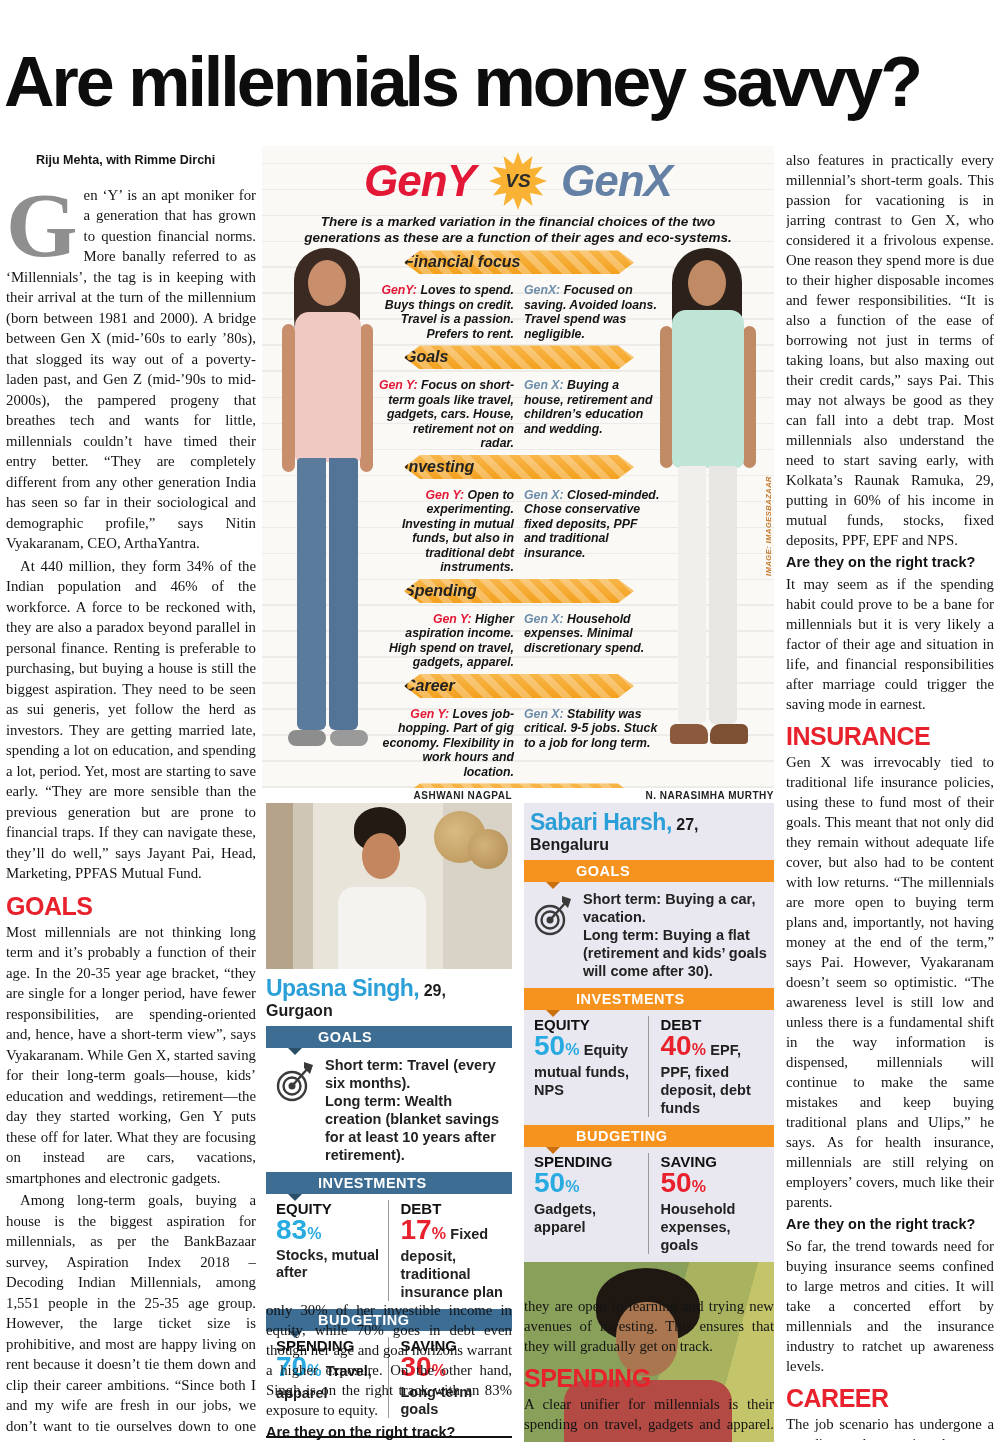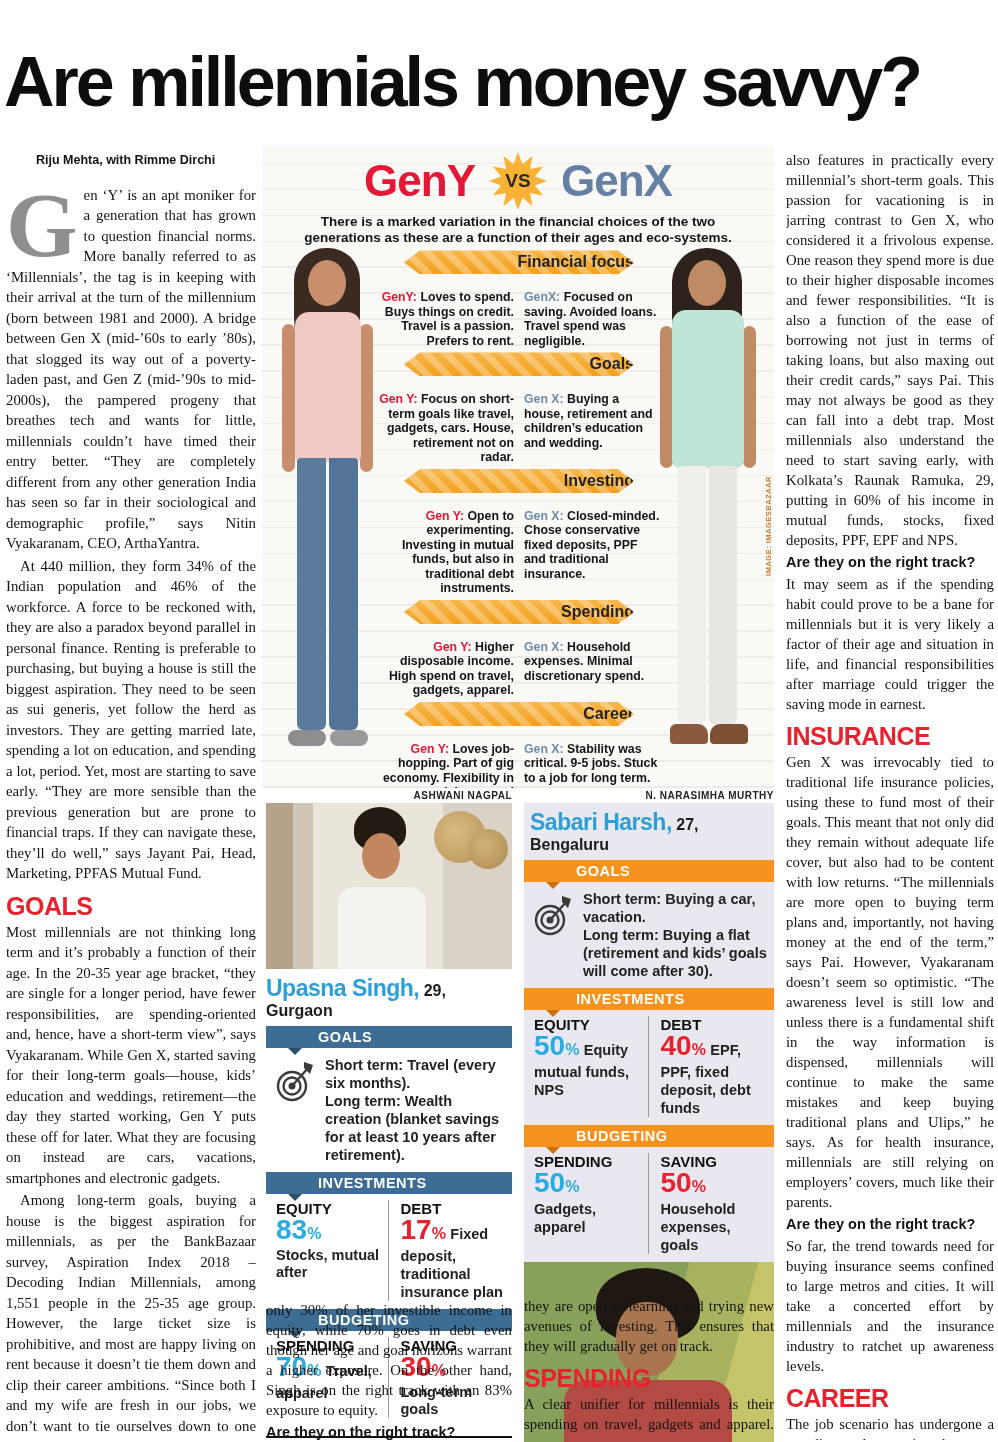--- a/index.html
+++ b/index.html
@@ -29,34 +29,34 @@
   .right-col{position:absolute;left:786px;top:150px;width:208px;height:1290px;
     font-size:14.8px;line-height:20px;overflow:hidden;}
   .bottom-left{position:absolute;left:266px;top:1300px;width:246px;height:140px;
     font-size:14.8px;line-height:20px;overflow:hidden;}
   .bottom-right{position:absolute;left:524px;top:1296px;width:250px;height:140px;
     font-size:14.8px;line-height:20px;overflow:hidden;}
   
   .infographic{position:absolute;left:262px;top:146px;width:512px;height:642px;overflow:hidden;
     background:
       repeating-linear-gradient(0deg,rgba(0,0,0,.055) 0 1.5px,transparent 1.5px 26px),
-      #faf9f6;}
+      #faf9f6; font-style: italic;}
   .ig-title{display:flex;justify-content:center;align-items:center;gap:14px;margin-top:6px;}
   .geny{font-family:"Liberation Sans",sans-serif;font-weight:900;font-size:44px;
     letter-spacing:-1px;color:#e31837;}
   .genx{font-family:"Liberation Sans",sans-serif;font-weight:900;font-size:44px;
     letter-spacing:-1px;color:#6480a5;}
   .vs-star{width:58px;height:58px;display:flex;align-items:center;justify-content:center;
     background:#f9b233;color:#2c2c2c;font-family:"Liberation Sans",sans-serif;
     font-weight:800;font-size:19px;
     clip-path:polygon(100% 50%,79% 57.7%,93.3% 75%,70.5% 70.5%,75% 93.3%,57.7% 79%,50% 100%,42.3% 79%,25% 93.3%,29.5% 70.5%,6.7% 75%,21% 57.7%,0% 50%,21% 42.3%,6.7% 25%,29.5% 29.5%,25% 6.7%,42.3% 21%,50% 0%,57.7% 21%,75% 6.7%,70.5% 29.5%,93.3% 25%,79% 42.3%);}
   .ig-intro{width:430px;margin:4px auto 2px auto;text-align:center;
     font-family:"Liberation Sans",sans-serif;font-weight:700;font-size:13.5px;line-height:1.2;}
   .ig-body{position:relative;margin-left:116px;width:282px;}
-  .ribbon{width:230px;margin:4px auto 16px auto;padding:3px 0;text-align:right;
+  .ribbon{width:230px;margin:4px auto 9px auto;padding:3px 0;text-align:left;
     font-family:"Liberation Sans",sans-serif;font-weight:800;font-size:16px;color:#222;
     background:repeating-linear-gradient(45deg,rgba(255,255,255,.28) 0 7px,transparent 7px 14px),linear-gradient(#f8b64a,#f3a11e);
     clip-path:polygon(0 50%,16px 0,calc(100% - 16px) 0,100% 50%,calc(100% - 16px) 100%,16px 100%);}
   .ig-cols{display:flex;gap:10px;font-family:"Liberation Sans",sans-serif;
     font-weight:700;font-size:12.3px;line-height:14.5px;}
   .ig-cols p{margin:0;}
   .ig-y{width:136px;text-align:right;}
   .ig-x{width:136px;text-align:left;}
   .y-label{color:#e31837;}
   .x-label{color:#6b8cab;}
@@ -204,21 +204,21 @@
       <div>
         <div class="ribbon">Investing</div>
         <div class="ig-cols">
           <p class="ig-y"><b class="y-label">Gen Y:</b> <span>Open to experimenting. Investing in mutual funds, but also in traditional debt instruments.</span></p>
           <p class="ig-x"><b class="x-label">Gen X:</b> <span>Closed-minded. Chose conservative fixed deposits, PPF and traditional insurance.</span></p>
         </div>
       </div>
       <div>
         <div class="ribbon">Spending</div>
         <div class="ig-cols">
-          <p class="ig-y"><b class="y-label">Gen Y:</b> <span>Higher disposable income. High spend on travel, gadgets, apparel.</span></p>
+          <p class="ig-y"><b class="y-label">Gen Y:</b> <span>Higher aspiration income. High spend on travel, gadgets, apparel.</span></p>
           <p class="ig-x"><b class="x-label">Gen X:</b> <span>Household expenses. Minimal discretionary spend.</span></p>
         </div>
       </div>
       <div>
         <div class="ribbon">Career</div>
         <div class="ig-cols">
           <p class="ig-y"><b class="y-label">Gen Y:</b> <span>Loves job-hopping. Part of gig economy. Flexibility in work hours and location.</span></p>
           <p class="ig-x"><b class="x-label">Gen X:</b> <span>Stability was critical. 9-5 jobs. Stuck to a job for long term.</span></p>
         </div>
       </div>

